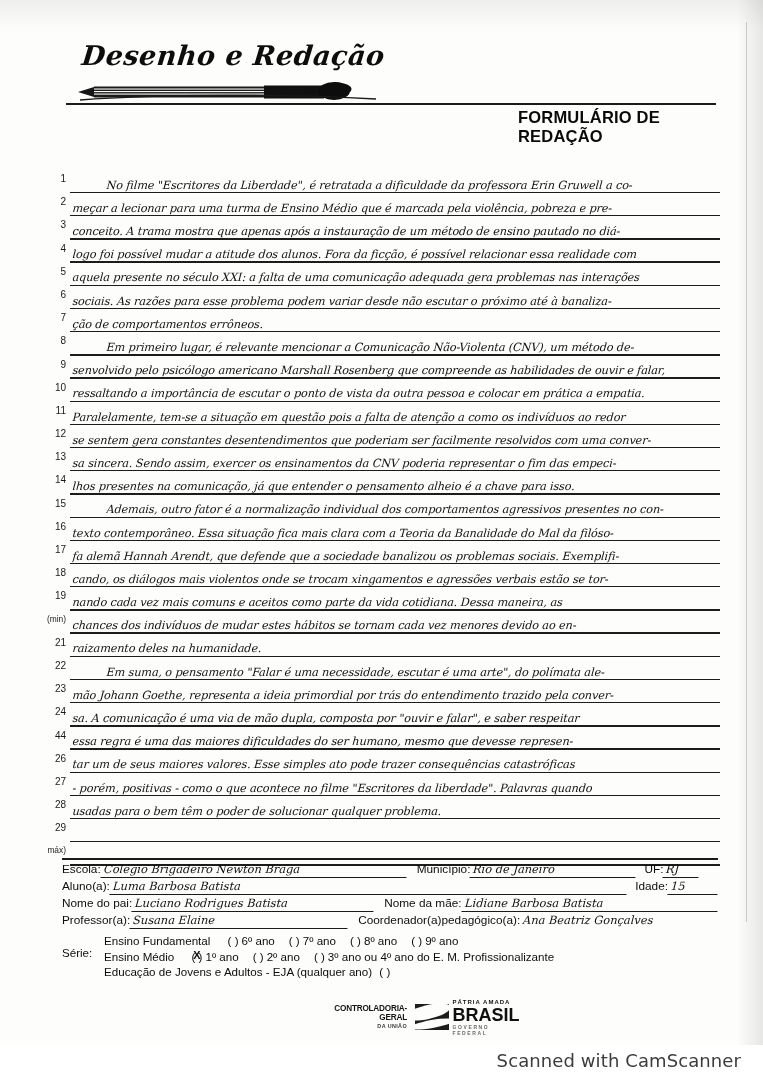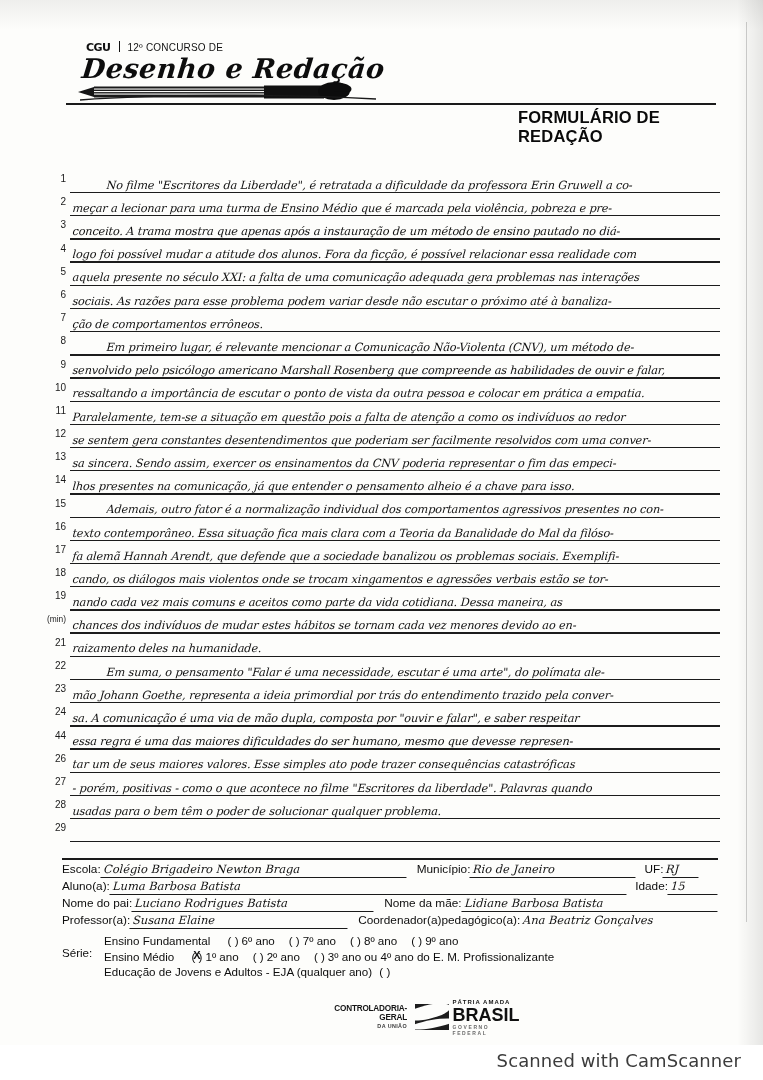--- a/index.html
+++ b/index.html
@@ -361,25 +361,20 @@
 </head>
 <body>
 
 <div id="page">
 
   <div id="scan-shade-top"></div>
   <div id="scan-shade-right"></div>
   <div id="scan-edge-line"></div>
 
   <div id="header">
-    <div class="cgu-row">
-      <span class="cgu-mark">CGU</span>
-      <span class="cgu-bar"></span>
-      <span class="cgu-sub">12º CONCURSO DE</span>
-    </div>
     <div id="contest-script">Desenho e Redação</div>
     <svg id="pencil" viewBox="0 0 300 20" xmlns="http://www.w3.org/2000/svg">
       <polygon points="0,10 16,5 16,15" fill="#151515"></polygon>
       <rect x="16" y="4.5" width="170" height="11" fill="#1a1a1a"></rect>
       <rect x="16" y="6.5" width="170" height="1.1" fill="#fdfdfb"></rect>
       <rect x="16" y="9" width="170" height="1.1" fill="#fdfdfb"></rect>
       <rect x="16" y="11.5" width="170" height="1.1" fill="#fdfdfb"></rect>
       <rect x="186" y="3.5" width="60" height="13" fill="#111"></rect>
       <ellipse cx="256" cy="9" rx="16" ry="9" fill="#0d0d0d"></ellipse>
       <path d="M256 0 C272 1 276 6 272 10 L256 9 Z" fill="#0d0d0d"></path>
@@ -530,20 +525,25 @@
       <div class="eline">
         <span class="enum">28</span>
         <span class="erule"></span>
         <span class="etext">usadas para o bem têm o poder de solucionar qualquer problema.</span>
       </div>
       <div class="eline">
         <span class="enum">29</span>
         <span class="erule"></span>
         <span class="etext"></span>
       </div>
+      <div class="eline">
+        <span class="enum minmax">máx)</span>
+        <span class="erule"></span>
+        <span class="etext"></span>
+      </div>
     </div>
 
   <div id="ident-top-rule"></div>
   <div id="ident">
 
     <div class="irow">
       <span class="ilabel">Escola:</span>
       <span class="ifield" style="width:300px">Colégio Brigadeiro Newton Braga</span>
       <span class="spacer" style="width:10px"></span>
       <span class="ilabel">Município:</span>

